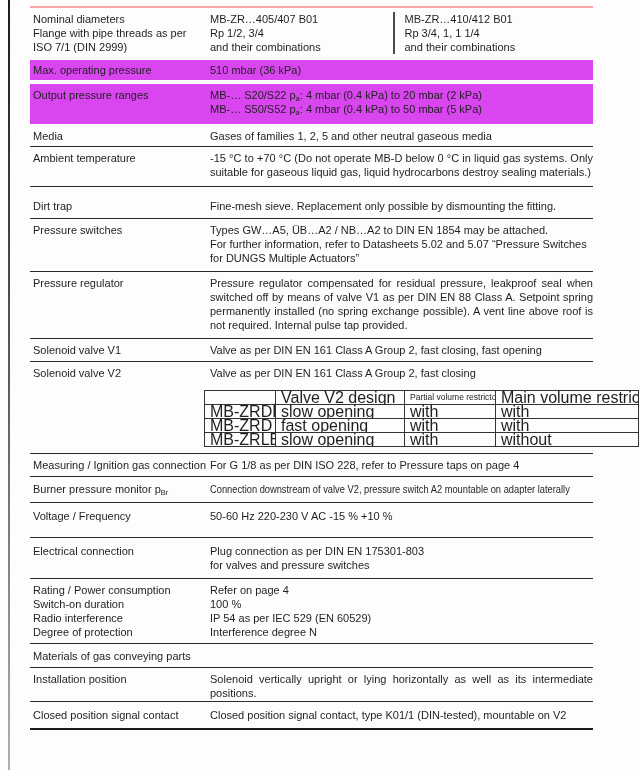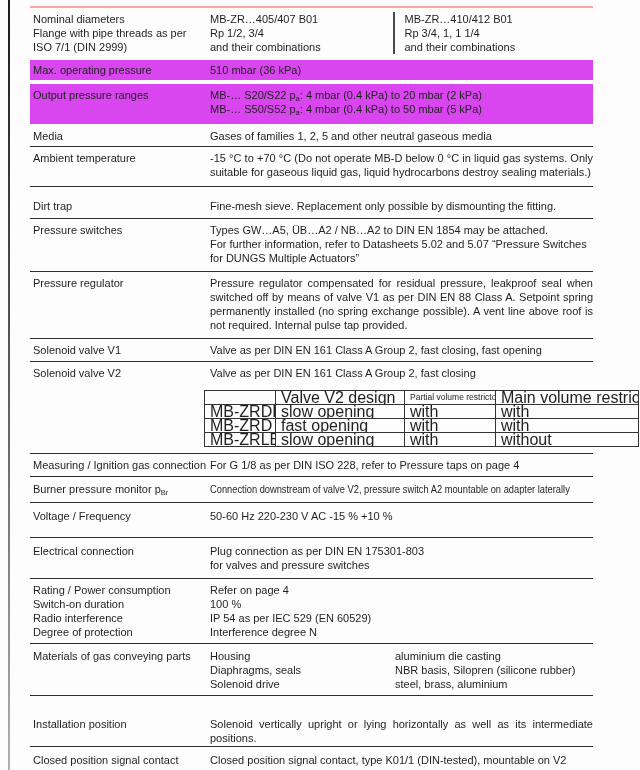--- a/index.html
+++ b/index.html
@@ -34,21 +34,21 @@
   .r-switches{padding:4px 0 6px}
   .r-regulator{padding:4px 0 6px}
   .r-v1{padding:4px 0 4px}
   .r-v2{padding:4px 0 6px}
   .r-measuring{padding:4px 0 4px}
   .r-burner{padding:5px 0 5px}
   .r-voltage{padding:6px 0 14px}
   .r-electrical{padding:6px 0 6px}
   .r-rating{padding:4px 0 4px}
   .r-materials{padding:5px 0 4px}
-  .r-install{padding:21px 0 1px}
+  .r-install{padding:4px 0 1px}
   .r-closed{padding:6px 0 6px}
 
   table.v2t{border-collapse:collapse;margin:10px 0 0 -6px;table-layout:fixed;width:392px}
   .v2t th,.v2t td{
     border:1.5px solid #333;padding:0 5px;height:13px;
     font-size:16px;line-height:13px;font-weight:normal;text-align:left;
     white-space:nowrap;overflow:hidden}
   .v2t .c0{width:60px}.v2t .c1{width:118px}.v2t .c2{width:80px}.v2t .c3{width:132px}
   .v2t th.cond{font-size:8.5px}
 
@@ -198,32 +198,20 @@
     <div class="value">
       <div>Refer on page 4</div>
       <div>100 %</div>
       <div>IP 54 as per IEC 529 (EN 60529)</div>
       <div>Interference degree N</div>
     </div>
   </div>
 
   <div class="row sep r-materials">
     <div class="label">Materials of gas conveying parts</div>
-    <div class="value cols">
-      <div class="parts">
-        <div>Housing</div>
-        <div>Diaphragms, seals</div>
-        <div>Solenoid drive</div>
-      </div>
-      <div class="mats">
-        <div>aluminium die casting</div>
-        <div>NBR basis, Silopren (silicone rubber)</div>
-        <div>steel, brass, aluminium</div>
-      </div>
-    </div>
   </div>
 
   <div class="row sep r-install">
     <div class="label">Installation position</div>
     <div class="value justify">Solenoid vertically upright or lying horizontally as well as its intermediate positions.</div>
   </div>
 
   <div class="row sep r-closed">
     <div class="label">Closed position signal contact</div>
     <div class="value">Closed position signal contact, type K01/1 (DIN-tested), mountable on V2</div>

